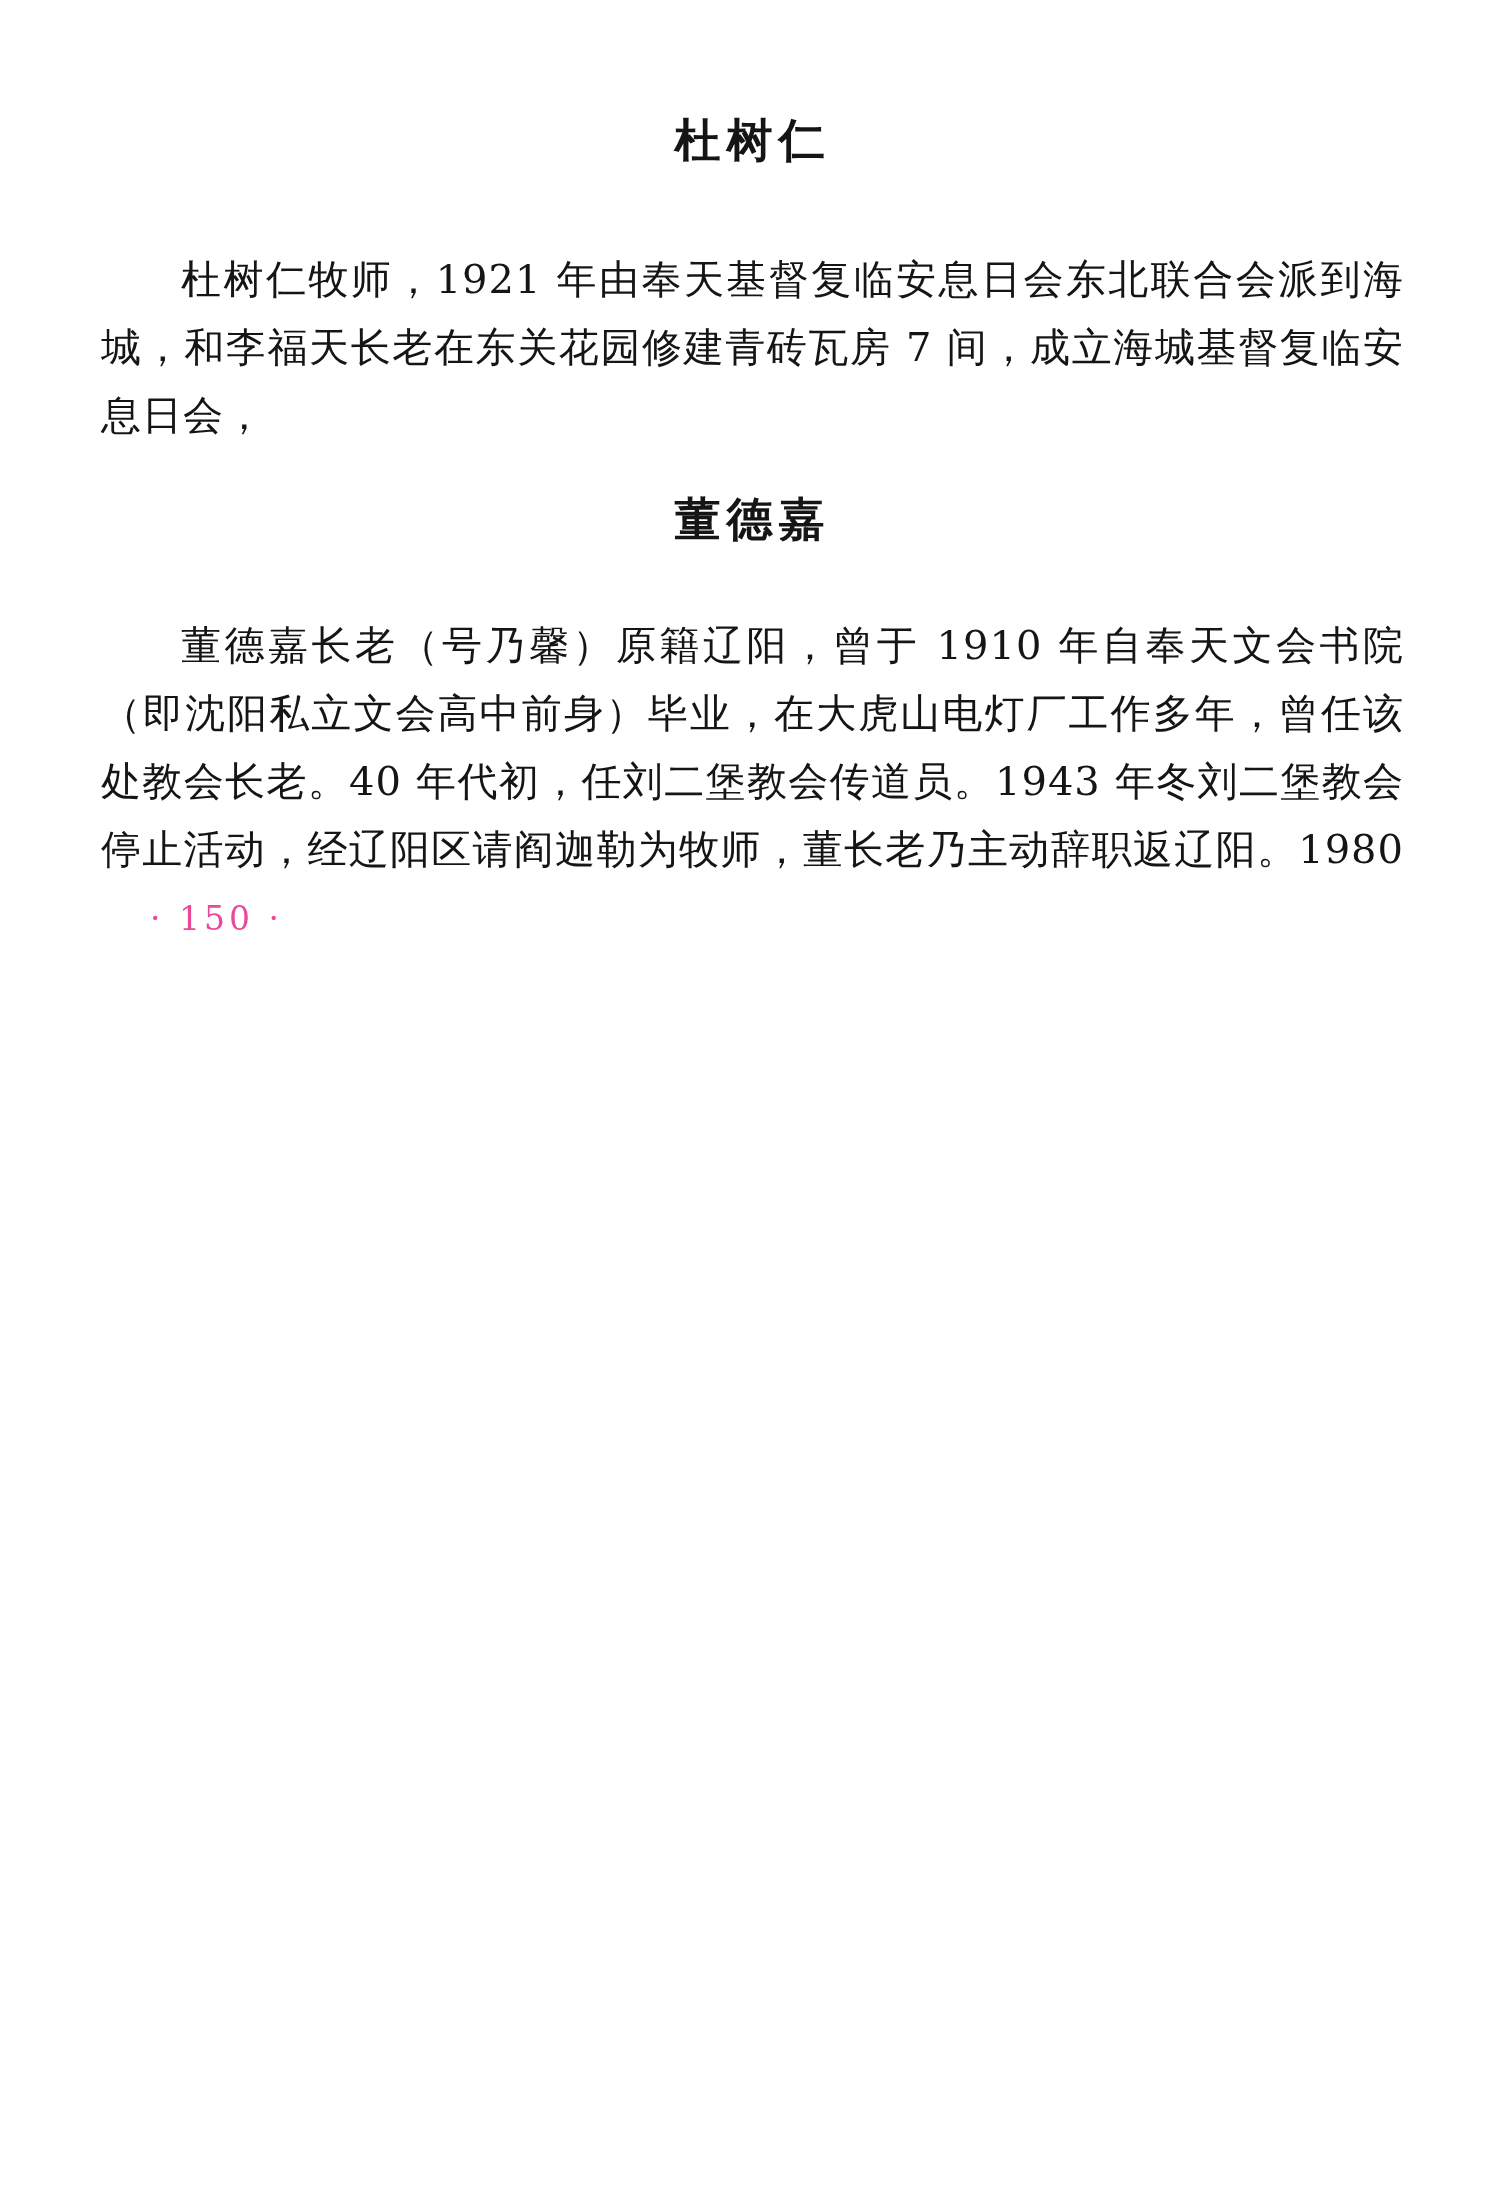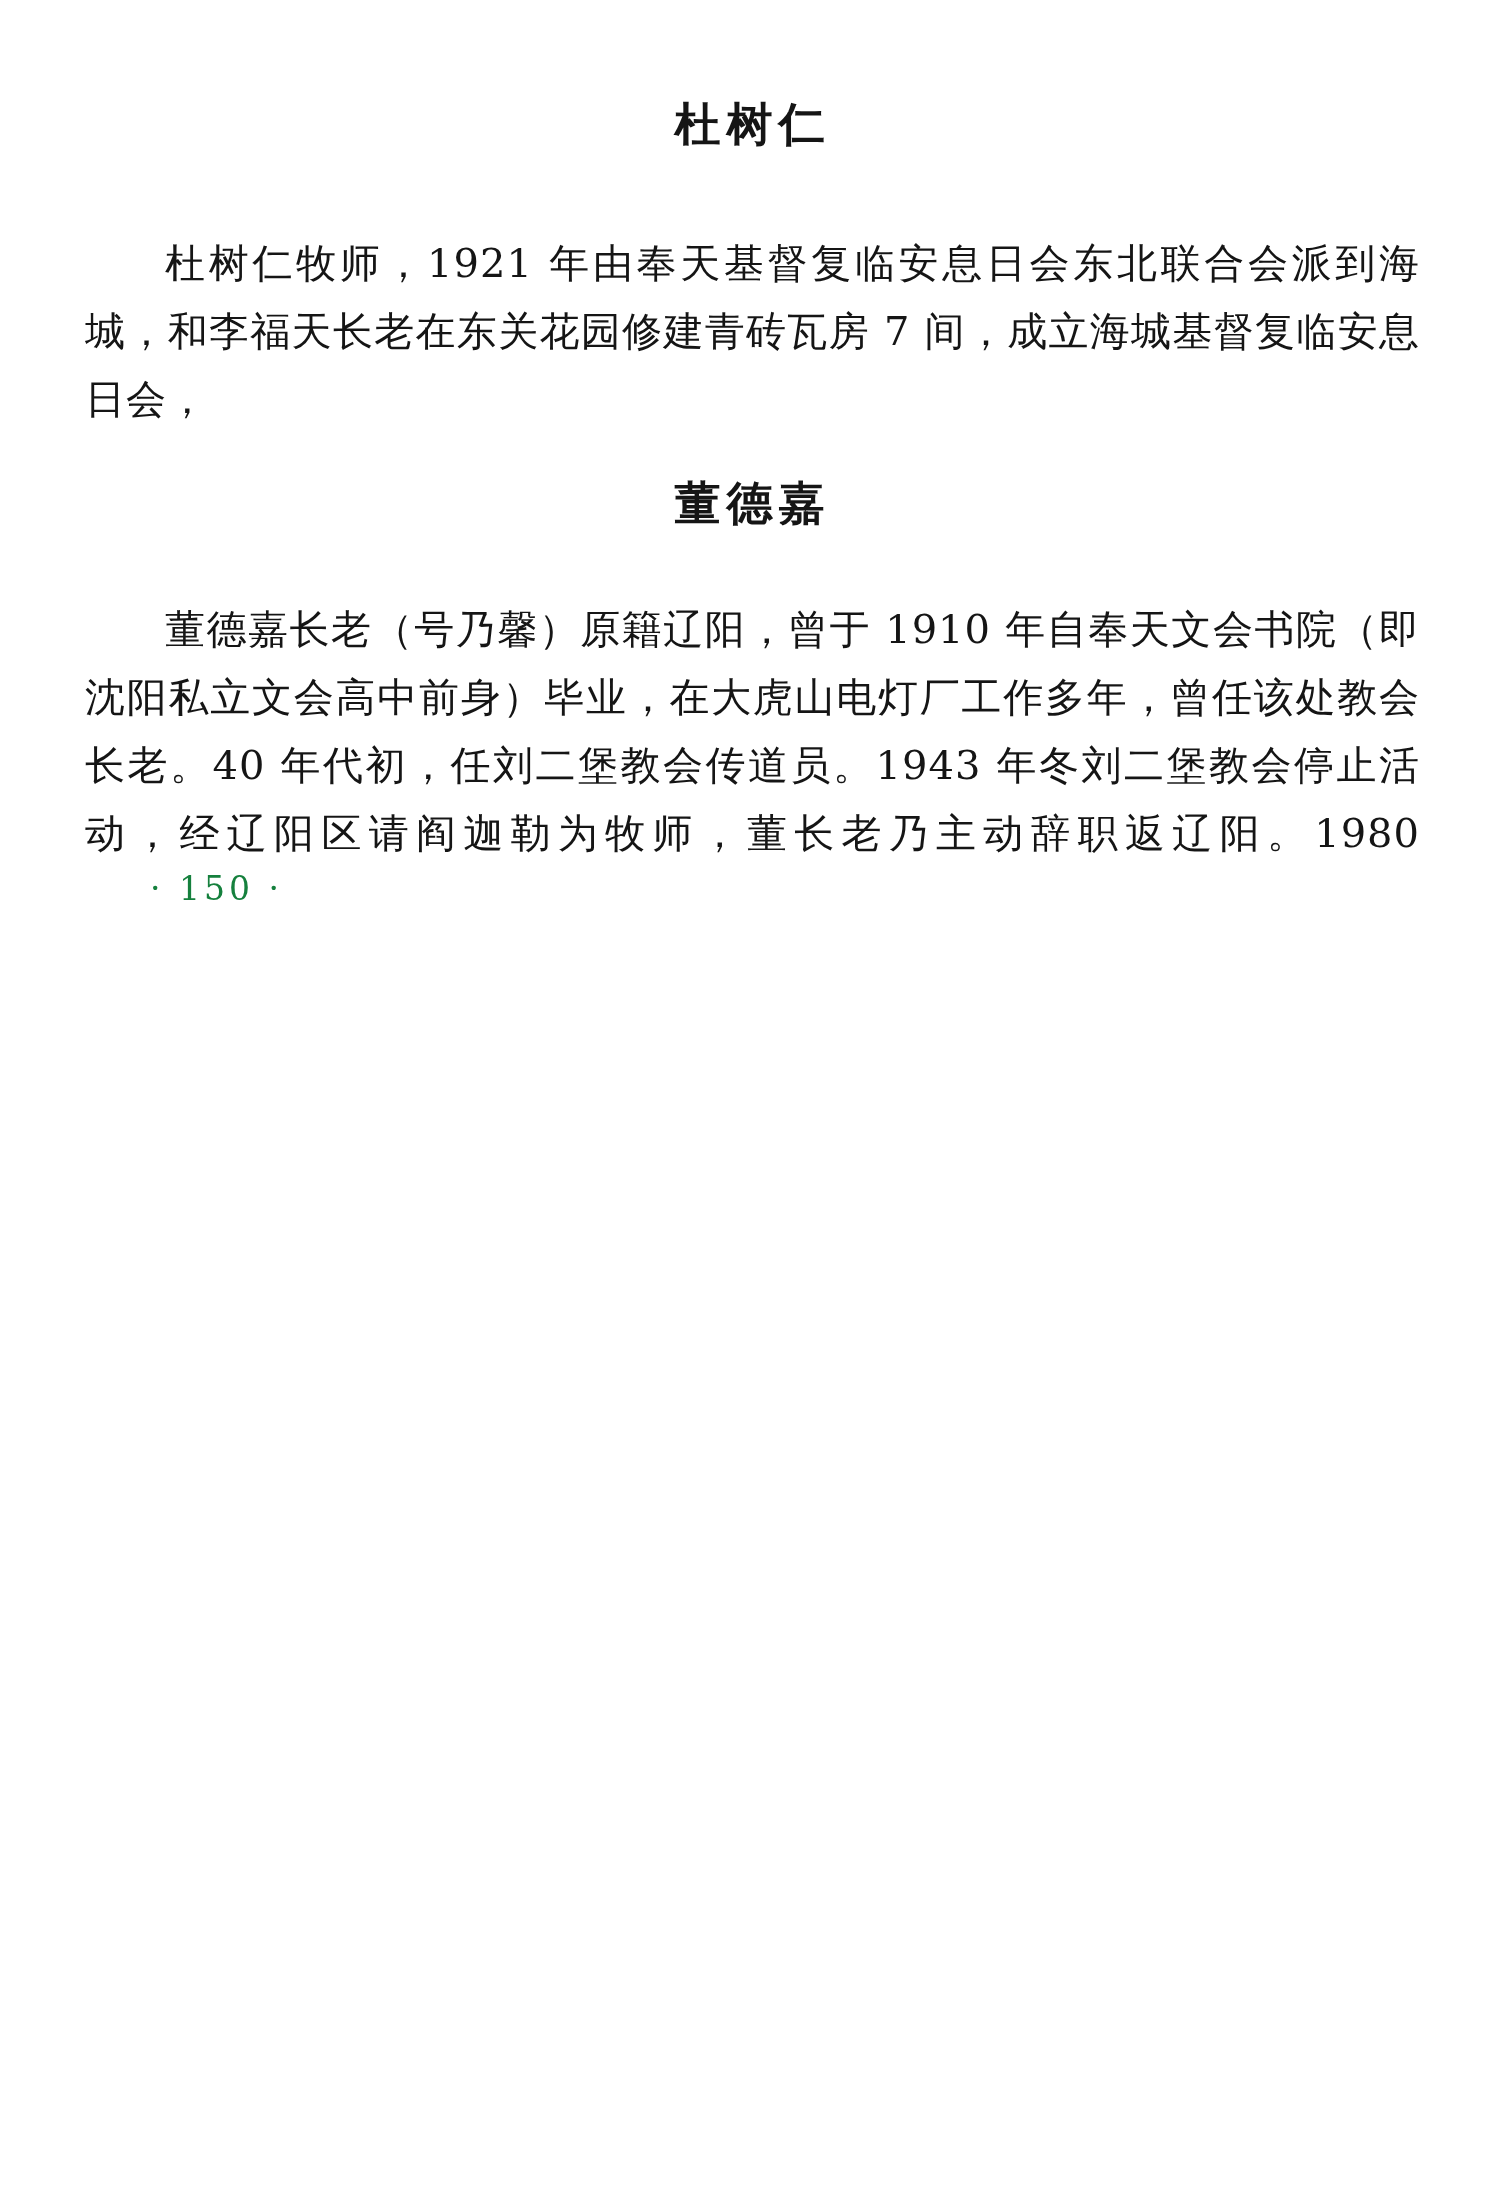--- a/index.html
+++ b/index.html
@@ -16,21 +16,21 @@
       color: #151515;
     }
     .page {
       box-sizing: border-box;
       width: 1500px;
       height: 2201px;
       padding: 95px 80px 0 85px;
       background: #ffffff;
     }
     .sec {
-      margin: 0;
+      margin: 16px;
     }
     .sec-title {
       display: block;
       text-align: center;
       font-size: 46px;
       line-height: 58px;
       font-weight: 700;
       letter-spacing: 6px;
       margin: 0;
     }
@@ -45,21 +45,21 @@
     .sec1 .sec-title { margin: 0 0 76px 0; }
     .sec2 .sec-title { margin: 64px 0 76px 0; }
     .sec3 .sec-title { margin: 64px 0 76px 0; }
     .sec4 .sec-title { margin: 42px 0 62px 0; font-family: Liberation Serif, serif; }
     .sec4 .sec-body { text-align-last: justify; }
     .page-number {
       margin: 2px 0 0 65px;
       font-size: 33px;
       line-height: 40px;
       letter-spacing: 4px;
-      color: #15803d;
+      color: #ec4899;
     }
   </style>
 </head>
 <body>
 
 <div class="page">
 
   <section class="sec sec1">
     <h2 class="sec-title">杜树仁</h2>
     <p class="sec-body">杜树仁牧师，1921 年由奉天基督复临安息日会东北联合会派到海城，和李福天长老在东关花园修建青砖瓦房 7 间，成立海城基督复临安息日会，</p>

